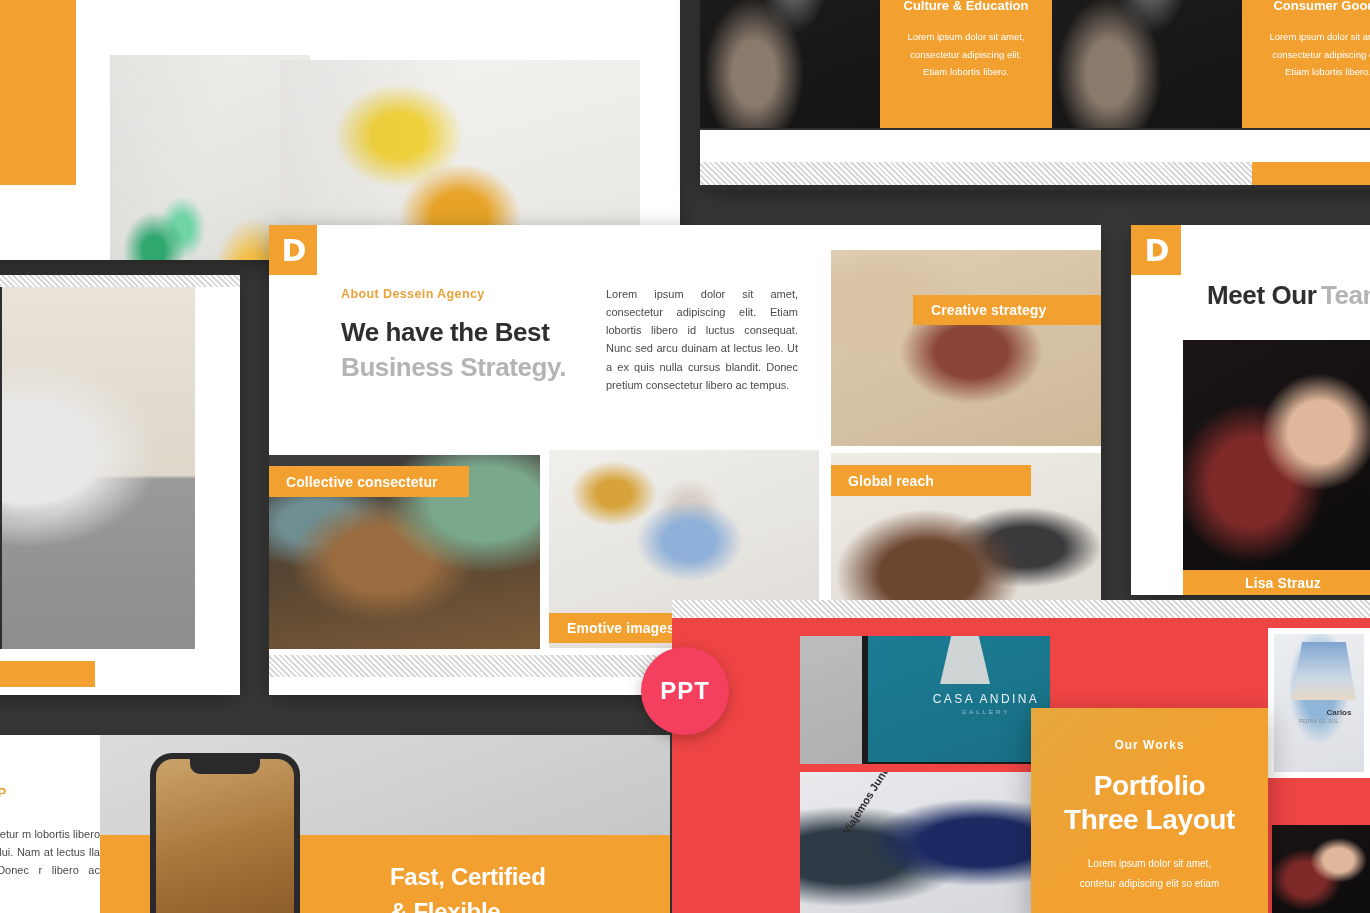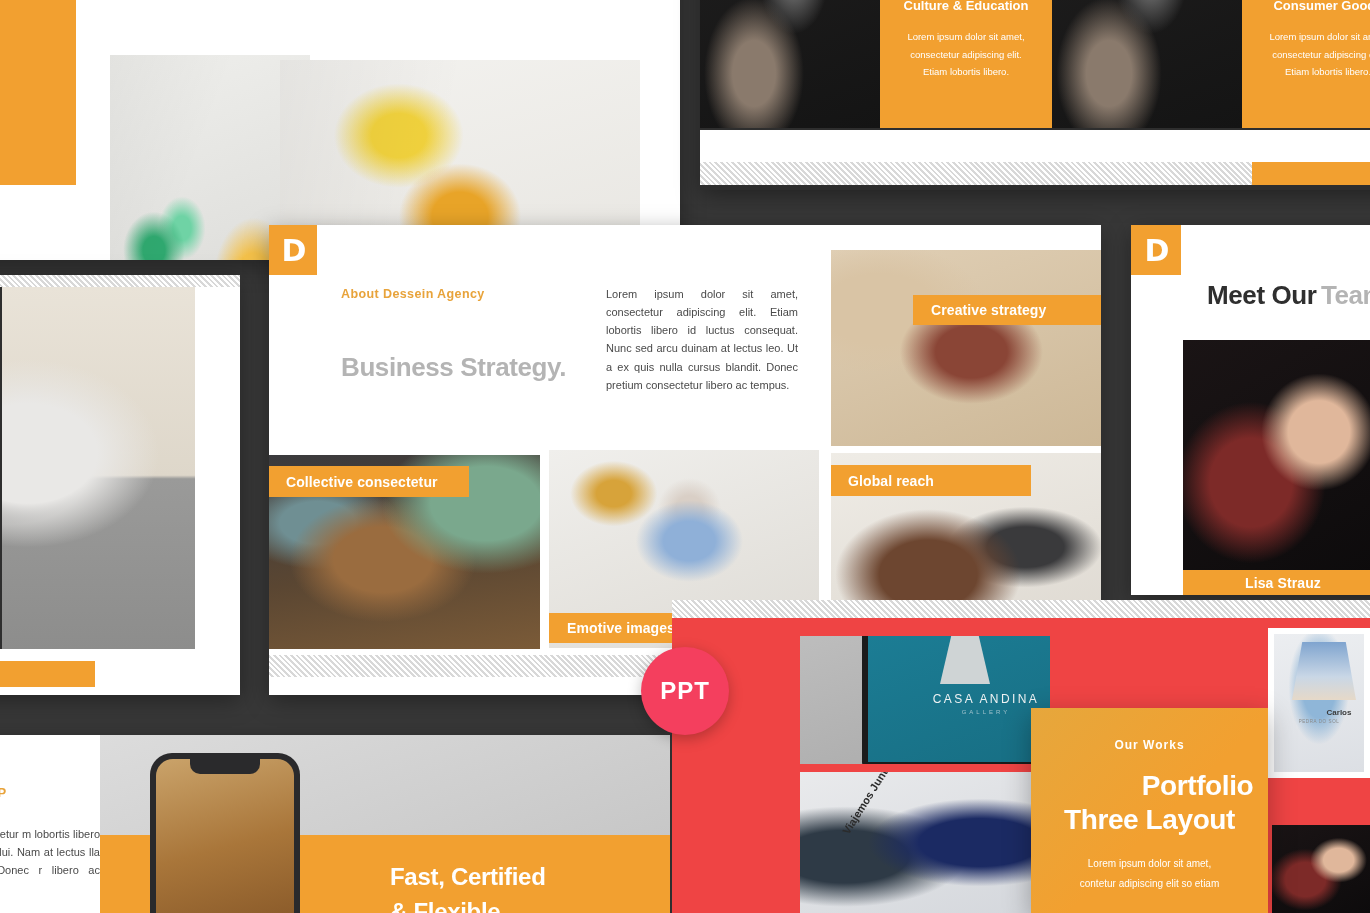--- a/index.html
+++ b/index.html
@@ -188,20 +188,21 @@
     </div>
   </div>
 
   <div class="abs slide ob" style="left:269px; top:225px; width:832px; height:470px;">
 
     <div class="logo-badge" style="left:0; top:0; width:48px; height:50px;">
       <span class="logo-glyph" style="font-size:30px;">D</span>
     </div>
 
     <div class="abs eyebrow" style="left:72px; top:62px; font-size:12.5px;">About Dessein Agency</div>
+    <div class="abs title-dark" style="left:72px; top:92px; font-size:26px; letter-spacing:-.4px;">We have the Best</div>
     <div class="abs title-gray" style="left:72px; top:127px; font-size:26px; letter-spacing:-.4px;">Business Strategy.</div>
 
     <div class="abs body-copy" style="left:337px; top:60px; width:192px;">Lorem ipsum dolor sit amet, consectetur adipiscing elit. Etiam lobortis libero id luctus consequat. Nunc sed arcu duinam at lectus leo. Ut a ex quis nulla cursus blandit. Donec pretium consectetur libero ac tempus.</div>
 
     <div class="abs ph ph-mouse ob" style="left:562px; top:25px; width:270px; height:196px;">
       <div class="label-tag" style="left:82px; top:5px; width:200px; height:30px; padding-left:18px; font-size:14px;margin-top:40px;">
         <span>Creative strategy</span>
       </div>
     </div>
 
@@ -281,21 +282,21 @@
       <div class="abs" style="left:0; top:74px; width:90px; text-align:center; font-size:8px; font-weight:bold; color:#3a3a3a;margin-left:20px;">Carlos</div>
       <div class="abs" style="left:0; top:85px; width:90px; text-align:center; font-size:4.5px; letter-spacing:.6px; color:#8a8a8a;">PEDRA DO SOL</div>
     </div>
     <div class="abs" style="left:538px; top:108px; width:56px; height:78px; background:linear-gradient(180deg,#7fa4cf 0%,#cfdae6 100%); border:5px solid #fff;"></div>
 
     <div class="abs ph ph-portrait" style="left:600px; top:225px; width:98px; height:88px;"></div>
   </div>
 
   <div class="abs ob" style="left:1031px; top:708px; width:237px; height:205px; background:linear-gradient(135deg,#e6a73c 0%,#F2A030 55%,#F2A030 100%); box-shadow:0 8px 26px rgba(0,0,0,.3);">
     <div class="abs" style="left:0; top:30px; width:237px; text-align:center; color:#fff; font-size:12px; font-weight:bold; letter-spacing:1px;">Our Works</div>
-    <div class="abs" style="left:0; top:62px; width:237px; text-align:center; color:#fff; font-size:28px; font-weight:bold; letter-spacing:-.4px;margin-left:48px;">Portfolio</div>
+    <div class="abs" style="left:0; top:62px; width:237px; text-align:center; color:#fff; font-size:28px; font-weight:bold; letter-spacing:-.4px;">Portfolio</div>
     <div class="abs" style="left:0; top:96px; width:237px; text-align:center; color:#fff; font-size:28px; font-weight:bold; letter-spacing:-.4px;">Three Layout</div>
     <div class="abs" style="left:0; top:150px; width:237px; text-align:center; color:#fff; font-size:10px;">Lorem ipsum dolor sit amet,</div>
     <div class="abs" style="left:0; top:170px; width:237px; text-align:center; color:#fff; font-size:10px;">contetur adipiscing elit so etiam</div>
   </div>
 
   <div id="ppt-badge" style="left:641px; top:647px; width:88px; height:88px; font-size:24px;">
     <span>PPT</span>
   </div>
 
 </div>

